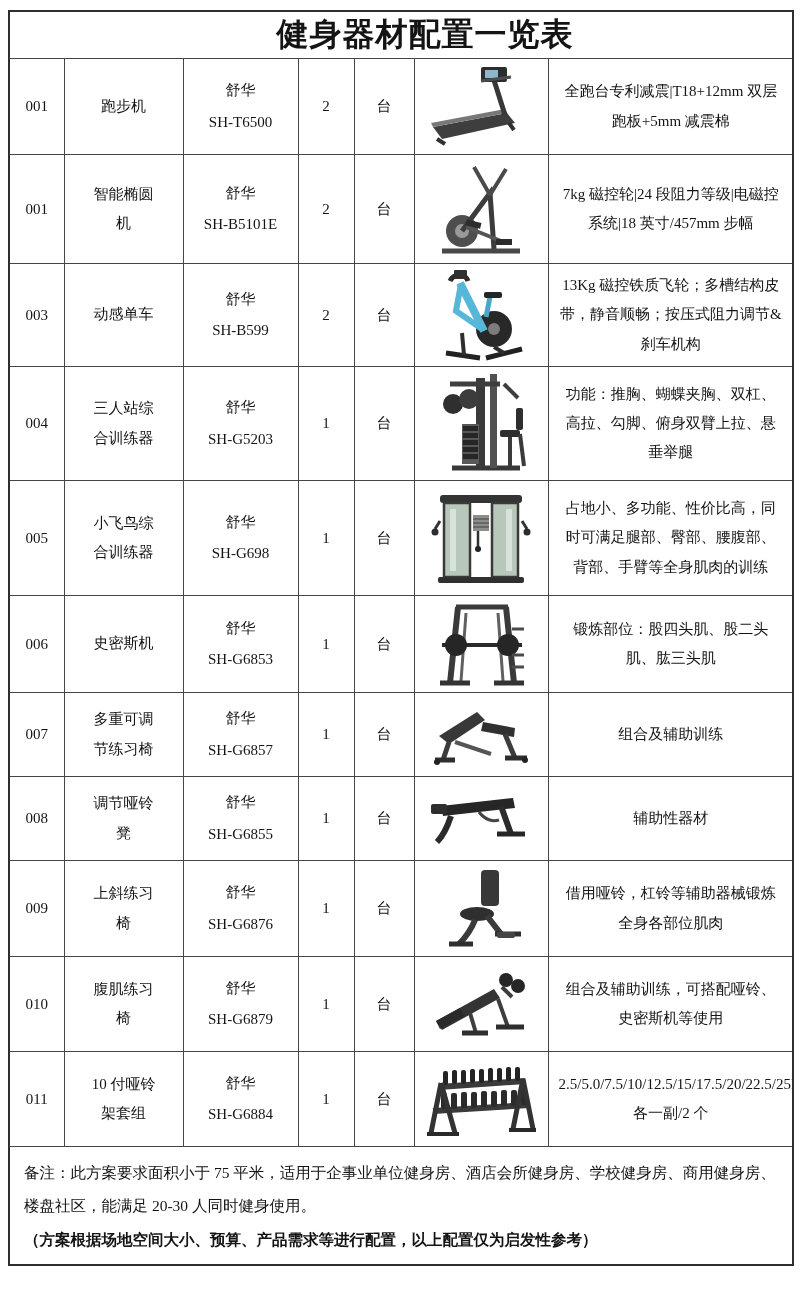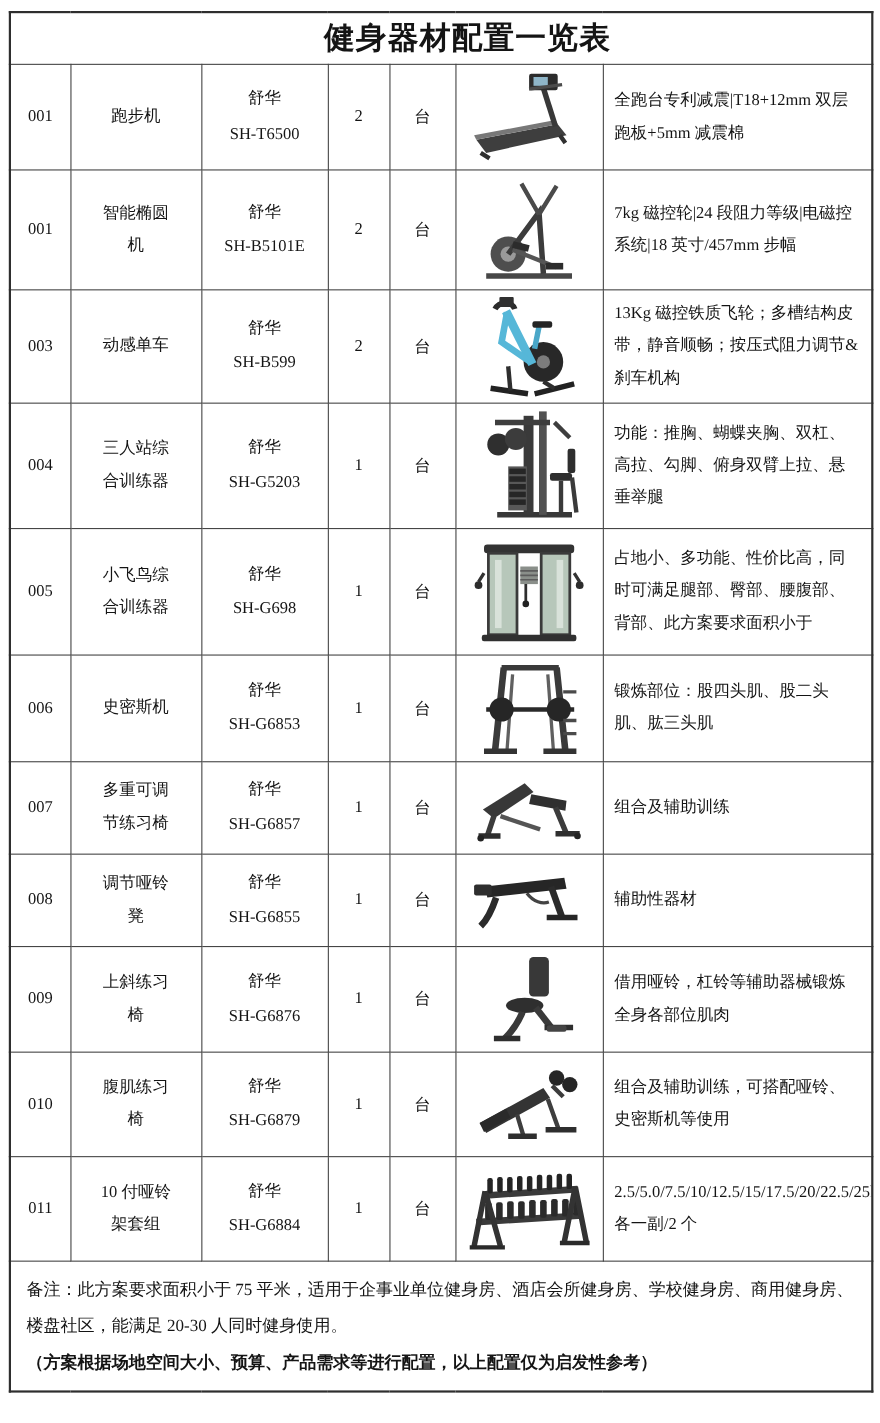--- a/index.html
+++ b/index.html
@@ -18,38 +18,38 @@
   }
   th,td{
     border:1.5px solid #454545;
     vertical-align:middle;
     text-align:center;
     padding:0;
     overflow:hidden;
   }
   .title-cell{
     height:46px;
-    font-size:28px;
+    font-size:32px;
     font-weight:bold;
     letter-spacing:1px;
     padding-left:48px;
   }
   .hcell{
     height:37px;
     font-size:15px;
     font-weight:bold;
   }
   .c-no{font-size:15px;}
   .c-name{font-size:15px;line-height:1.95;padding:2px 26px;}
   .c-model{font-size:15px;line-height:2.1;}
   .c-qty,.c-unit{font-size:15px;}
   .c-img{padding:2px;}
   .img-box{display:flex;align-items:center;justify-content:center;width:100%;height:100%;}
   .c-remark{
-    text-align:left;
+    text-align:center;
     font-size:15px;
     line-height:1.95;
     padding:5px 9px 5px 10px;
   }
   .footer-cell{
     text-align:left;
     padding:9px 14px 8px 14px;
     height:96px;
     vertical-align:middle;
   }
@@ -207,21 +207,21 @@
                 <path d="M45 34 H61 M45 38 H61 M45 42 H61" stroke="#5c5c5c" stroke-width="1.5"></path>
                 <path d="M50 46 V62" stroke="#2e2e2e" stroke-width="2.5"></path>
                 <circle cx="50" cy="64" r="3" fill="#222222"></circle>
                 <path d="M12 36 l-5 8 M94 36 l5 8" stroke="#333333" stroke-width="3"></path>
                 <circle cx="7" cy="47" r="3.5" fill="#2c2c2c"></circle>
                 <circle cx="99" cy="47" r="3.5" fill="#2c2c2c"></circle>
                 <rect x="10" y="92" width="86" height="6" rx="2" fill="#303030"></rect>
               </svg>
             </div>
           </td>
-    <td class="c-remark">占地小、多功能、性价比高，同时可满足腿部、臀部、腰腹部、背部、此方案要求面积小于</td>
+    <td class="c-remark">占地小、多功能、性价比高，同时可满足腿部、臀部、腰腹部、背部、手臂等全身肌肉的训练</td>
   </tr>
         <tr class="data-row" style="height: 97px;">
     <td class="c-no">006</td>
     <td class="c-name">史密斯机</td>
     <td class="c-model">
       <div class="brand">舒华</div>
       <div class="model">SH-G6853</div>
     </td>
     <td class="c-qty">1</td>
     <td class="c-unit">台</td>

